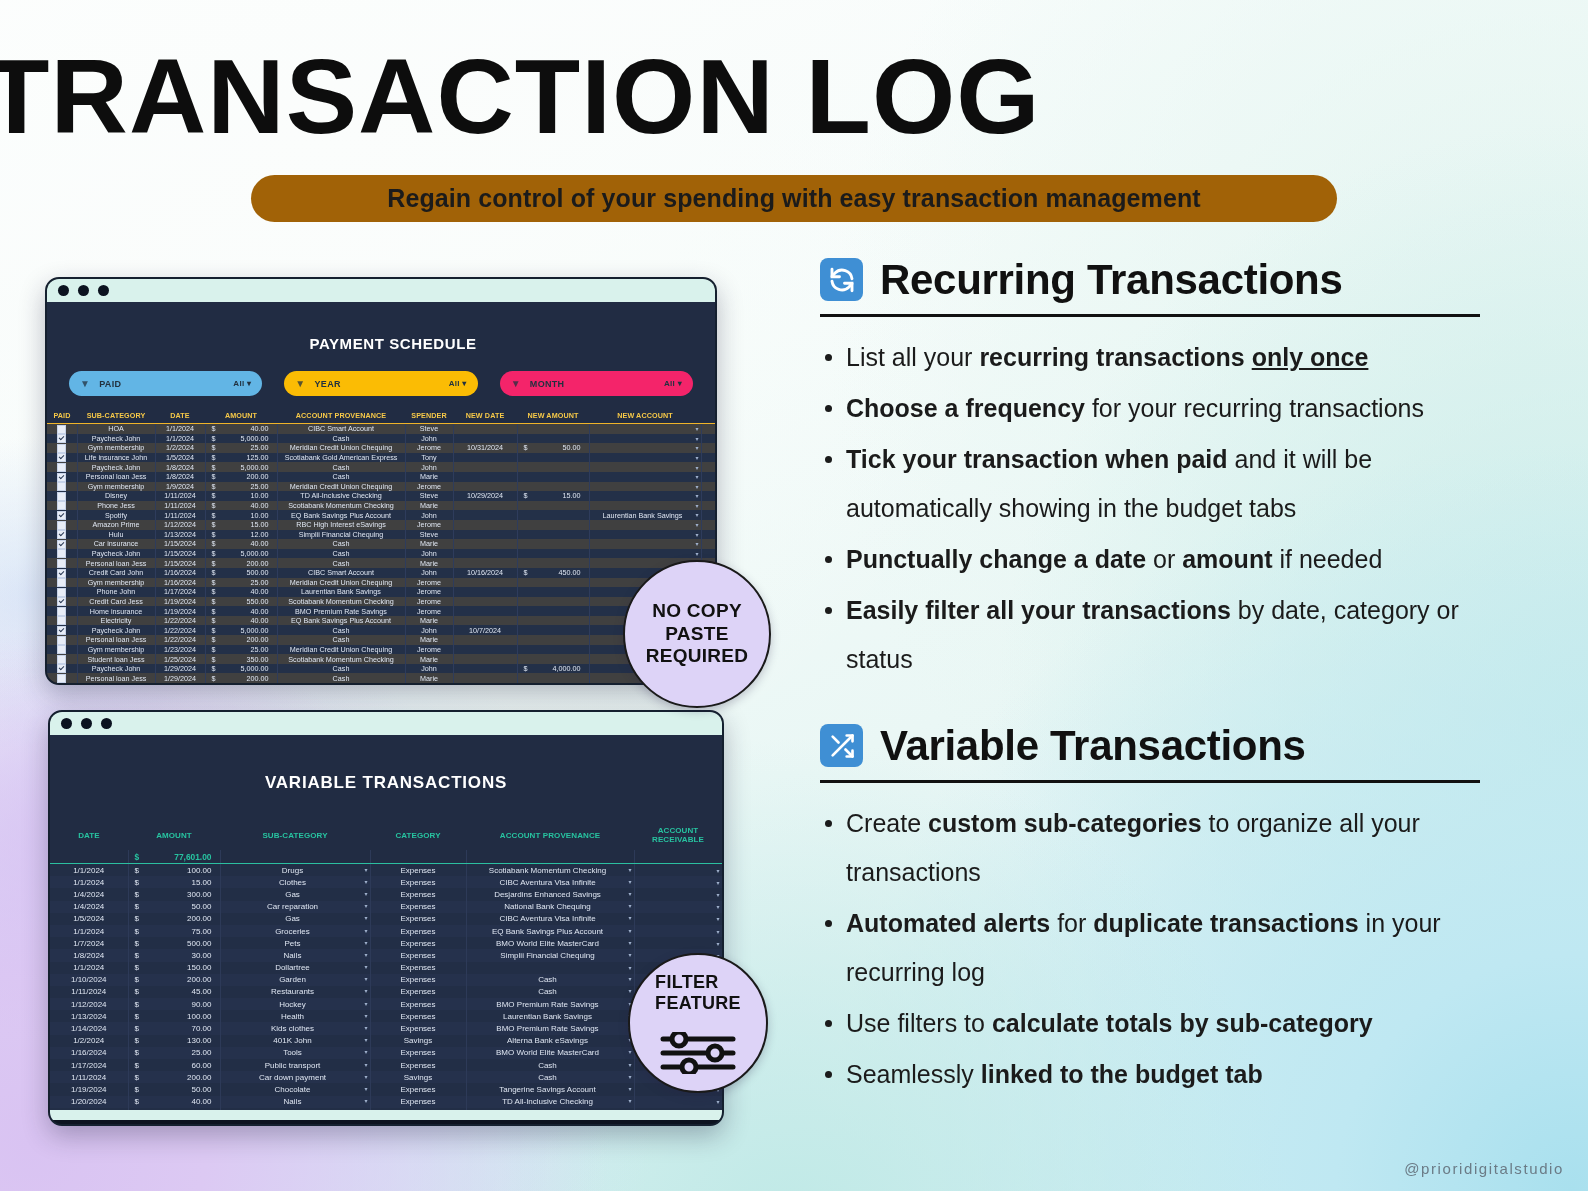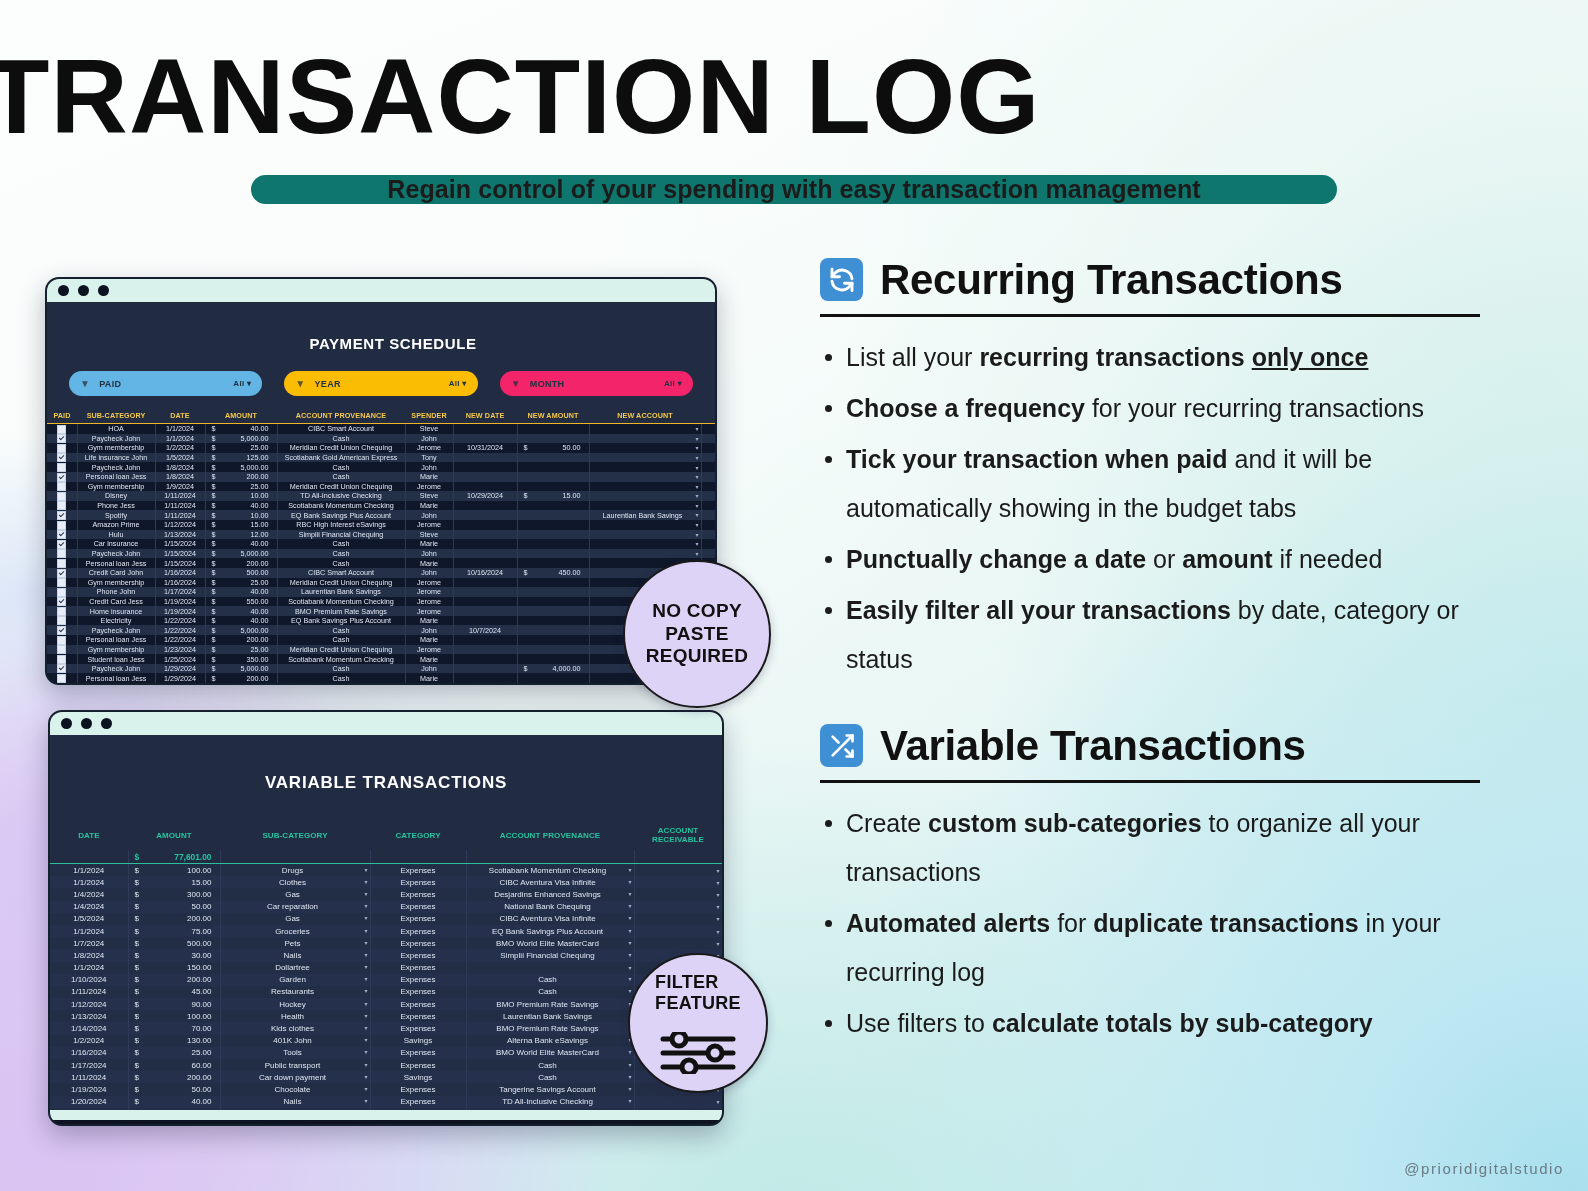--- a/index.html
+++ b/index.html
@@ -28,22 +28,22 @@
 
   
   #header{position:absolute;top:0;left:0;width:1588px;text-align:left;}
   #title{
     font-family:"Liberation Sans",sans-serif;
     font-weight:bold;font-size:105px;letter-spacing:1px;
     color:#0d0d0d;margin-top:44px;line-height:1.0;
     transform:scaleX(1.02);
   }
   #subtitle-wrap{
-    margin:26px auto 16px;width:1086px;height:29px;border-radius:24px;
-    background:#0f766e;display:flex;align-items:center;justify-content:center;
+    margin:26px auto 16px;width:1086px;height:47px;border-radius:24px;
+    background:#a16207;display:flex;align-items:center;justify-content:center;
   }
   #subtitle{font-size:25px;font-weight:bold;color:#1b1b1b;letter-spacing:.1px;}
 
   
   .window{position:absolute;border-radius:14px;background:#0d1320;
     box-shadow:0 10px 26px rgba(30,30,60,.30);overflow:hidden;border:2px solid #15202f;}
   .win-bar{height:23px;background:#d9f2ec;display:flex;align-items:center;padding-left:11px;gap:9px;}
   .dot{width:11px;height:11px;border-radius:50%;background:#0c1320;}
   .win-body{background:#212c43;position:relative;}
   .win-title{text-align:center;color:#ffffff;font-weight:bold;letter-spacing:.6px;}
@@ -63,21 +63,21 @@
   .pill.pink{background:#f4246a;}
 
   table.sheet{border-collapse:collapse;width:100%;table-layout:fixed;}
   table.sheet th{font-size:7.2px;font-weight:bold;letter-spacing:.1px;padding:3px 0 3px;}
   table.sheet td{font-size:7.2px;padding:0;height:9.55px;color:#dfe6f2;text-align:center;
     white-space:nowrap;overflow:hidden;}
 
   
   #w1-sheet{margin-top:12px;width:100%;}
   #w1-sheet th{color:#f7c948;border-bottom:1.6px solid #f0b429;background:#212c43;}
-  #w1-sheet tr.r{background:#0f172a;}
+  #w1-sheet tr.r{background:#404040;}
   #w1-sheet tr.r:nth-child(even){background:#233048;}
   #w1-sheet td{border-right:1px solid #2e3c5c;}
   .ckcell{text-align:center;}
   .ck{display:inline-block;width:7px;height:7px;border:1px solid #c6d2e8;background:#e8edf7;
     position:relative;vertical-align:middle;}
   .ck.on:after{content:"";position:absolute;left:1px;top:1px;width:4px;height:2px;
     border-left:1.3px solid #2b3a55;border-bottom:1.3px solid #2b3a55;transform:rotate(-45deg);}
   .dd{float:right;margin-right:2px;color:#9fb0cc;font-size:6px;}
   .cur{float:left;margin-left:6px;}
   .amt{display:block;text-align:right;padding-right:8px;}
@@ -1030,18 +1030,19 @@
           <line x1="4" y1="4" x2="9" y2="9"></line>
         </svg>
       </span>
       <span class="sec-title">Variable Transactions</span>
     </div>
     <div class="rule"></div>
     <ul class="feat" id="feat2">
         <li><span>Create </span><b>custom sub-categories</b><span> to organize all your transactions</span></li>
         <li><b>Automated alerts</b><span> for </span><b>duplicate transactions</b><span> in your recurring log</span></li>
         <li><span>Use filters to </span><b>calculate totals by sub-category</b></li>
+        <li><span>Seamlessly </span><b>linked to the budget tab</b></li>
       </ul>
   </div>
 
 </div>
 
 <div id="watermark">@prioridigitalstudio</div>
 
 </body></html>

